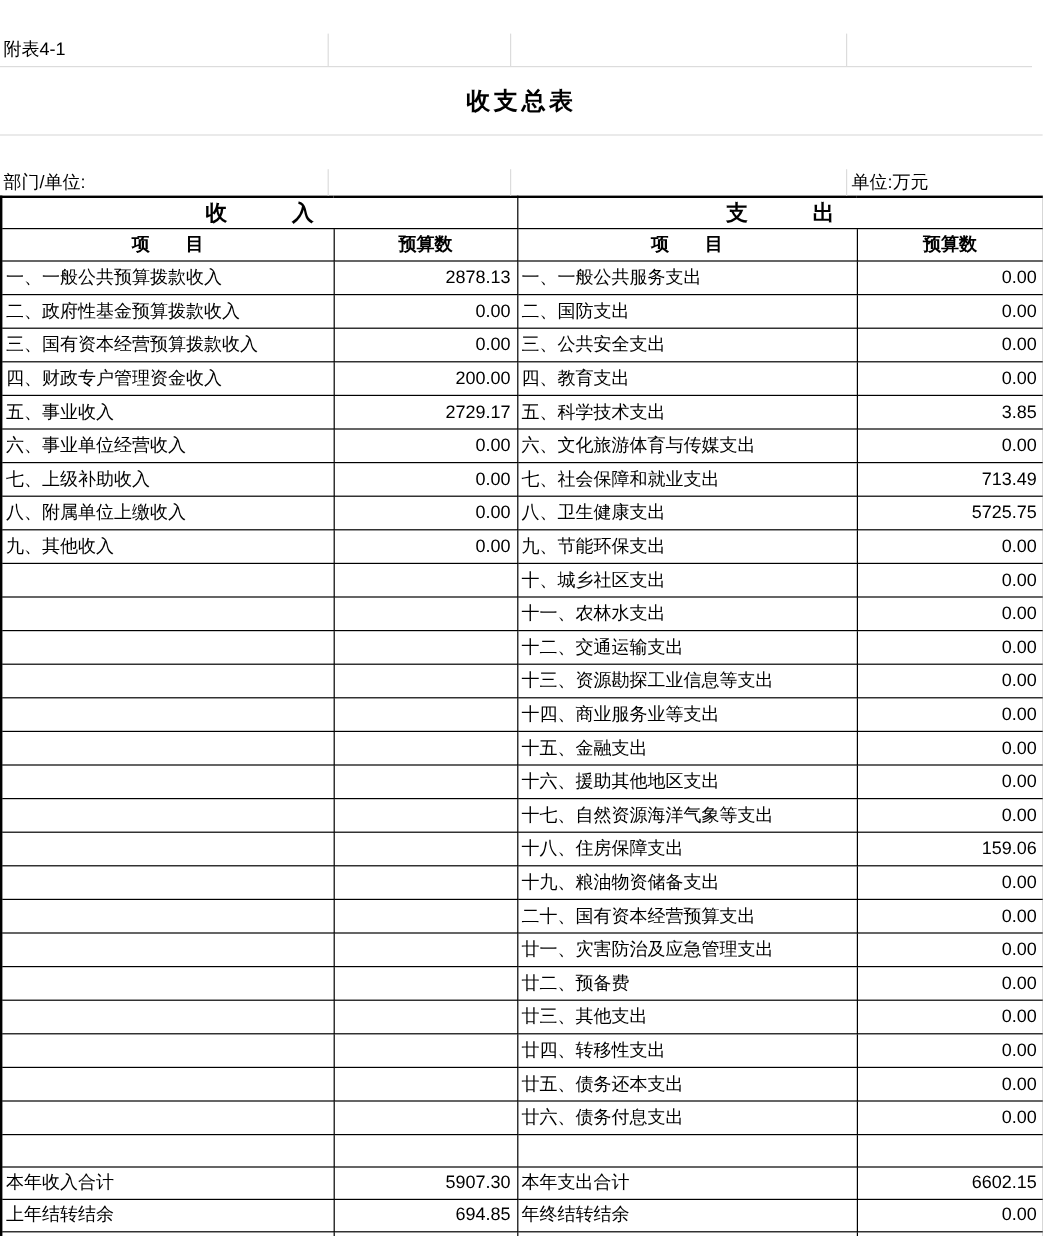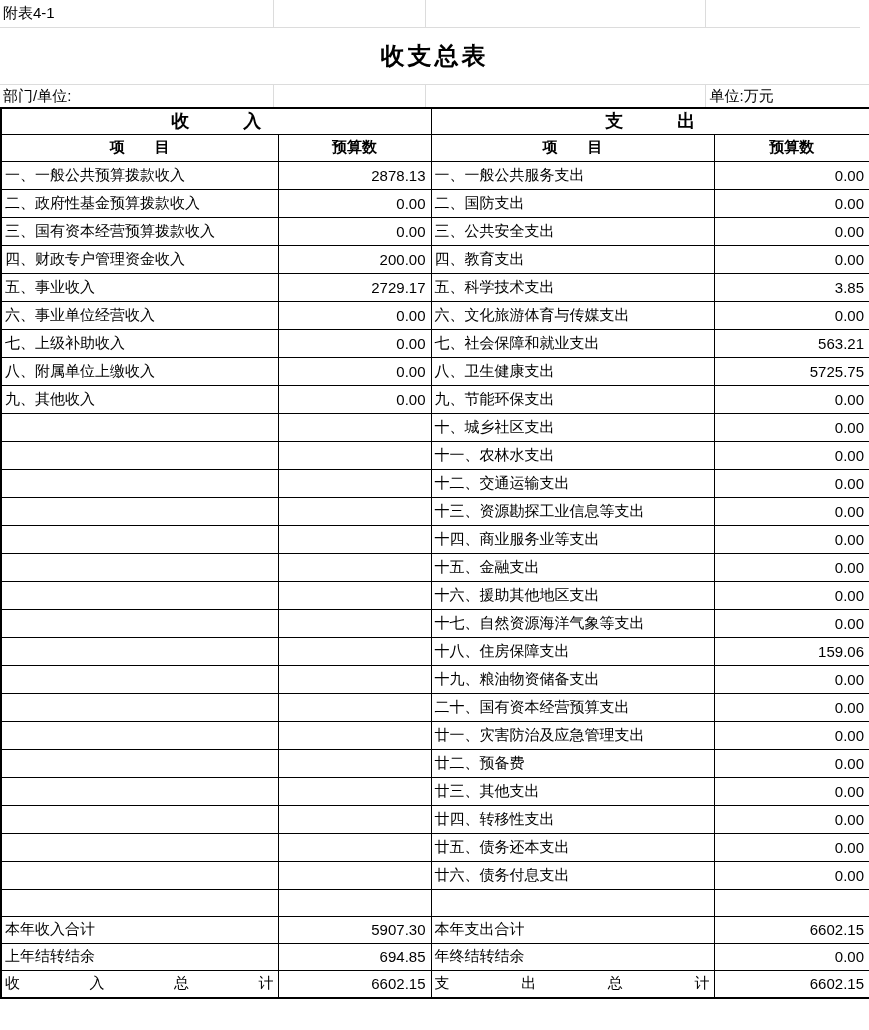--- a/index.html
+++ b/index.html
@@ -10,29 +10,29 @@
   }
   *{box-sizing:border-box;margin:0;padding:0;}
   html,body{background:var(--bg);}
   body{
     width:869px;height:1030px;overflow:hidden;
     color:var(--fg);
     font-family:"Liberation Sans","DejaVu Sans",sans-serif;
     font-size:15px;
   }
   
-  .toprow{display:flex;width:860px;}
+  .toprow{display:flex;width:860px;margin-top:28px;}
   .toprow .tc{height:100%;display:flex;align-items:center;white-space:nowrap;overflow:hidden;}
   .tc.c1{width:277px;border-right:1px solid var(--gridline);padding-left:3px;}
   .tc.c2{width:153px;border-right:1px solid var(--gridline);}
   .tc.c3{width:283px;border-right:1px solid var(--gridline);}
   .tc.c4{width:156px;padding-left:4px;}
   .row-sheet{height:28px;border-bottom:1px solid var(--gridline);}
   .row-title{height:57px;border-bottom:1px solid var(--gridline);display:flex;align-items:center;justify-content:center;}
-  .row-title .title{font-size:24px;font-weight:bold;letter-spacing:3px;font-family:"Liberation Serif","DejaVu Serif",serif;text-align:center;}
+  .row-title .title{font-size:20px;font-weight:bold;letter-spacing:3px;font-family:"Liberation Serif","DejaVu Serif",serif;text-align:center;}
   .row-dept{height:22px;}
   
   table.budget{
     width:869px;border-collapse:collapse;table-layout:fixed;
     border:2px solid var(--border);
   }
   table.budget th,table.budget td{
     border:1px solid var(--border);
     white-space:nowrap;overflow:hidden;
     font-weight:normal;
@@ -125,21 +125,21 @@
         <tr class="data">
           <td class="item">六、事业单位经营收入</td>
           <td class="val">0.00</td>
           <td class="item">六、文化旅游体育与传媒支出</td>
           <td class="val">0.00</td>
         </tr>
         <tr class="data">
           <td class="item">七、上级补助收入</td>
           <td class="val">0.00</td>
           <td class="item">七、社会保障和就业支出</td>
-          <td class="val">563.21</td>
+          <td class="val">713.49</td>
         </tr>
         <tr class="data">
           <td class="item">八、附属单位上缴收入</td>
           <td class="val">0.00</td>
           <td class="item">八、卫生健康支出</td>
           <td class="val">5725.75</td>
         </tr>
         <tr class="data">
           <td class="item">九、其他收入</td>
           <td class="val">0.00</td>

